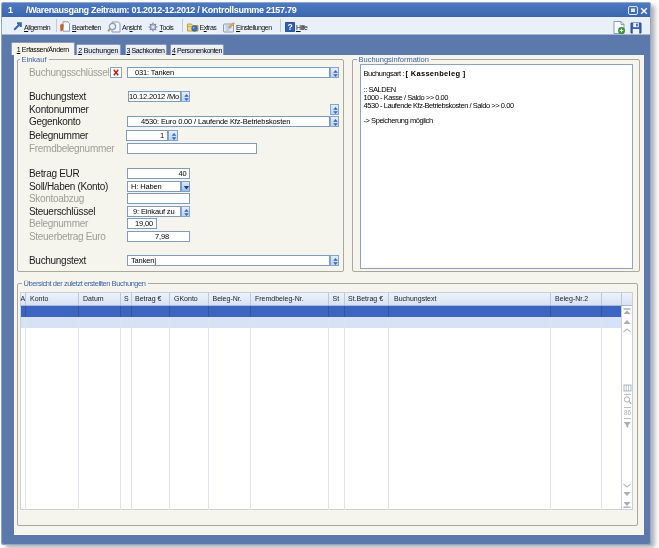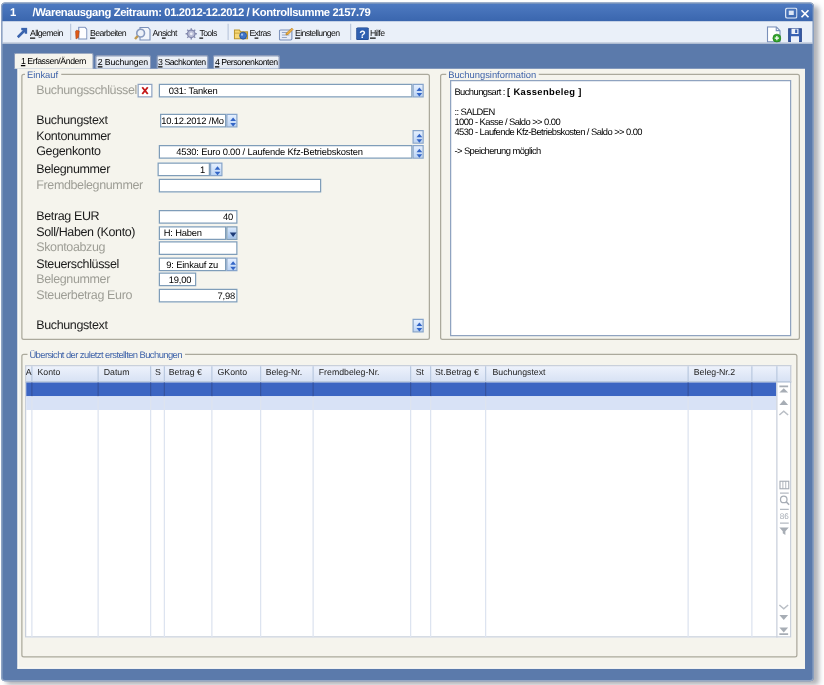--- a/index.html
+++ b/index.html
@@ -203,23 +203,24 @@
       <svg width="9" height="11" viewBox="0 0 9 11">
         <path d="M4.5 1.9 L2.2 4.7 L6.8 4.7 z" fill="#3365c6"></path>
         <path d="M2.2 6.3 L6.8 6.3 L4.5 9.1 z" fill="#3365c6"></path>
       </svg>
     </div>
 
   <div class="lbl dis" style="top:216px">Belegnummer</div>
   <div class="fld" style="left:126px;top:216px;width:30px;text-align:right;padding-right:3px">19,00</div>
 
   <div class="lbl dis" style="top:228.5px">Steuerbetrag Euro</div>
-  <div class="fld" style="left:126px;top:228.5px;width:63px;text-align:right;padding-right:1px">7,98</div>
+  <div class="fld" style="left:126px;top:228.5px;width:63px;text-align:right;padding-right:20px">7,98</div>
 
   <div class="lbl" style="top:252.5px">Buchungstext</div>
+  <div class="fld" style="left:126px;top:252.5px;width:202.5px;padding-left:3px">Tanken|</div>
   <div class="spin" style="left:328.5px;top:252.5px">
       <svg width="9" height="11" viewBox="0 0 9 11">
         <path d="M4.5 1.9 L2.2 4.7 L6.8 4.7 z" fill="#3365c6"></path>
         <path d="M2.2 6.3 L6.8 6.3 L4.5 9.1 z" fill="#3365c6"></path>
       </svg>
     </div>
 
   <div class="abs" style="left:358.5px;top:62px;width:273px;height:204.5px;background:#fff;border:1px solid #8fa3c0"></div>
   <div class="il" style="left:362.5px;top:66.5px">Buchungsart : <b style="letter-spacing:0.3px">[ Kassenbeleg ]</b></div>
   <div class="il" style="left:362.5px;top:83px">:: SALDEN</div>

